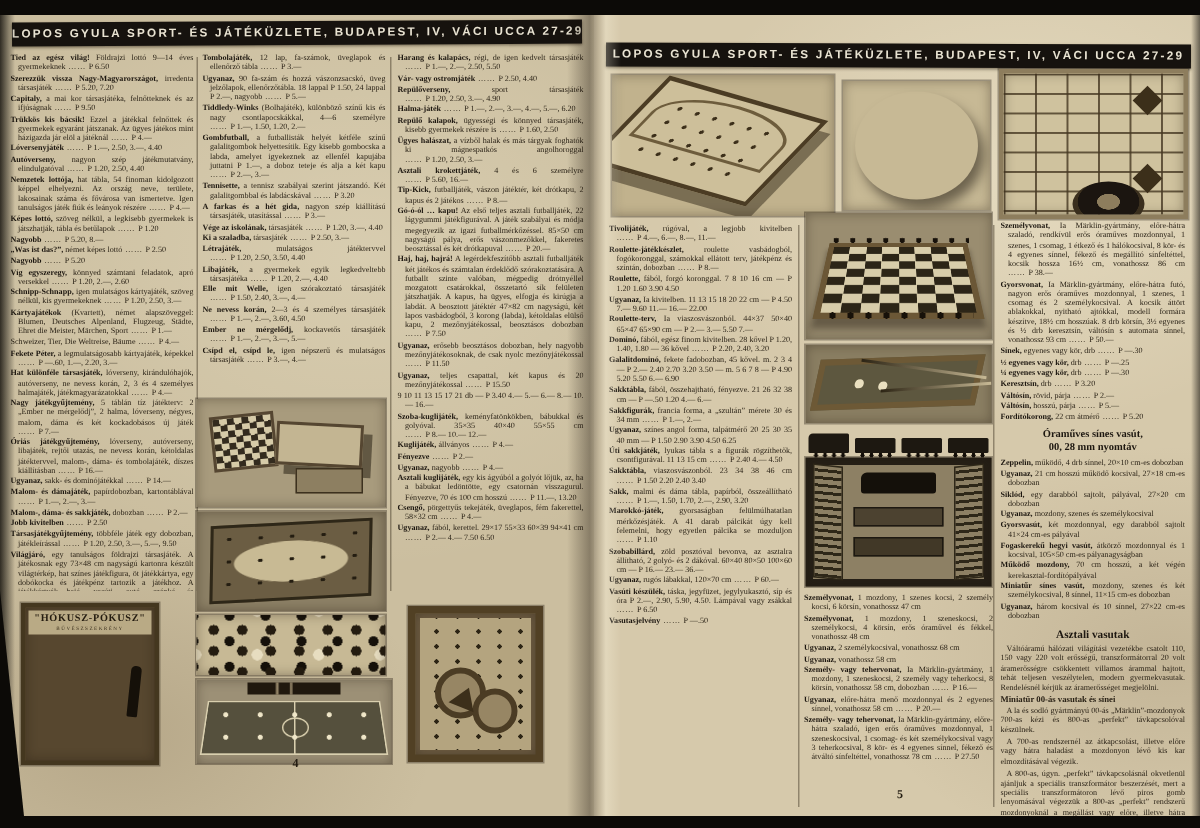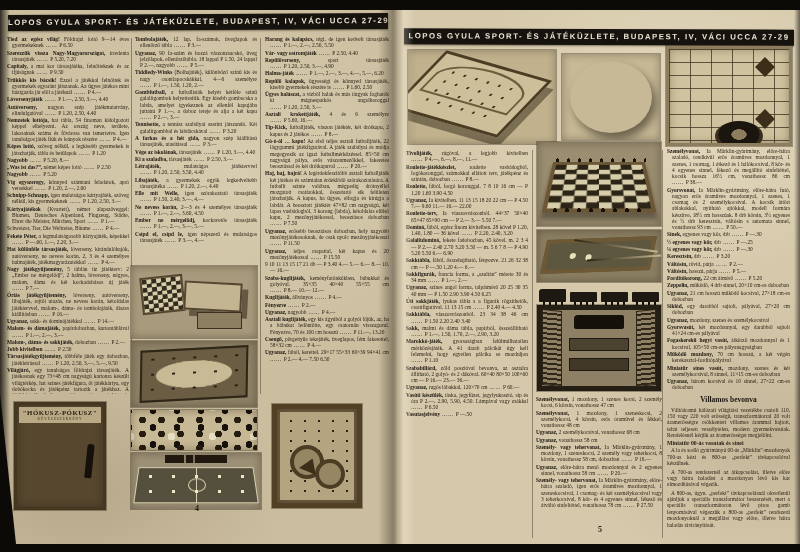--- a/index.html
+++ b/index.html
@@ -449,41 +449,45 @@
           <p class="entry"><span class="lead">¼ egyenes vagy kör,</span><span> drb</span><span class="price">P —.30</span></p>
 
           <p class="entry"><span class="lead">Keresztsín,</span><span> drb</span><span class="price">P 3.20</span></p>
 
           <p class="entry"><span class="lead">Váltósín,</span><span> rövid, párja</span><span class="price">P 2.—</span></p>
 
           <p class="entry"><span class="lead">Váltósín,</span><span> hosszú, párja</span><span class="price">P 5.—</span></p>
 
           <p class="entry"><span class="lead">Fordítókorong,</span><span> 22 cm átmérő</span><span class="price">P 5.20</span></p>
         </div>
+      <div class="rail-head">
+        <div>Óraműves sínes vasút,</div>
+        <div>00, 28 mm nyomtáv</div>
+      </div>
       <div>
 
           <p class="entry"><span class="lead">Zeppelin,</span><span> működő, 4 drb sínnel, 20×10 cm-es dobozban</span><span class="price"></span></p>
 
           <p class="entry"><span class="lead">Ugyanaz,</span><span> 21 cm hosszú működő kocsival, 27×18 cm-es dobozban</span><span class="price"></span></p>
 
           <p class="entry"><span class="lead">Siklód,</span><span> egy darabból sajtolt, pályával, 27×20 cm dobozban</span><span class="price"></span></p>
 
           <p class="entry"><span class="lead">Ugyanaz,</span><span> mozdony, szenes és személykocsival</span><span class="price"></span></p>
 
           <p class="entry"><span class="lead">Gyorsvasút,</span><span> két mozdonnyal, egy darabból sajtolt 41×24 cm-es pályával</span><span class="price"></span></p>
 
           <p class="entry"><span class="lead">Fogaskerekű hegyi vasút,</span><span> átkörző mozdonnyal és 1 kocsival, 105×50 cm-es pályanagyságban</span><span class="price"></span></p>
 
           <p class="entry"><span class="lead">Működő mozdony,</span><span> 70 cm hosszú, a két végén kerekasztal-fordítópályával</span><span class="price"></span></p>
 
           <p class="entry"><span class="lead">Miniatűr sínes vasút,</span><span> mozdony, szenes és két személykocsival, 8 sínnel, 11×15 cm-es dobozban</span><span class="price"></span></p>
 
           <p class="entry"><span class="lead">Ugyanaz,</span><span> három kocsival és 10 sínnel, 27×22 cm-es dobozban</span><span class="price"></span></p>
         </div>
-      <div class="vill-head">Villamos bevonva</div>
+      <div class="vill-head">Asztali vasutak</div>
       <div>
 
       <p class="para">Váltóáramú hálózati világítási vezetékbe csatolt 110, 150 vagy 220 volt erősségű, transzformátorral 20 volt áramerősségre csökkentett villamos árammal hajtott, tehát teljesen veszélytelen, modern gyermekvasutak. Rendelésnél kérjük az áramerősséget megjelölni.</p>
         </div>
       <div class="subhead">Miniatűr 00-ás vasutak és sínei</div>
       <div>
 
       <p class="para">A la és sodló gyártmányú 00-ás „Märklin”-mozdonyok 700-as kézi és 800-as „perfekt” távkapcsolóval készülnek.</p>
           <p class="para">A 700-as rendszernél az átkapcsolást, illetve előre vagy hátra haladást a mozdonyon lévő kis kar elmozdításával végezik.</p>
           <p class="para">A 800-as, úgyn. „perfekt” távkapcsolásnál okvetlenül ajánljuk a speciális transzformátor beszerzését, mert a speciális transzformátoron lévő piros gomb lenyomásával végezzük a 800-as „perfekt” rendszerű mozdonyoknál a megállást vagy előre, illetve hátra haladás távirányítását.</p>

